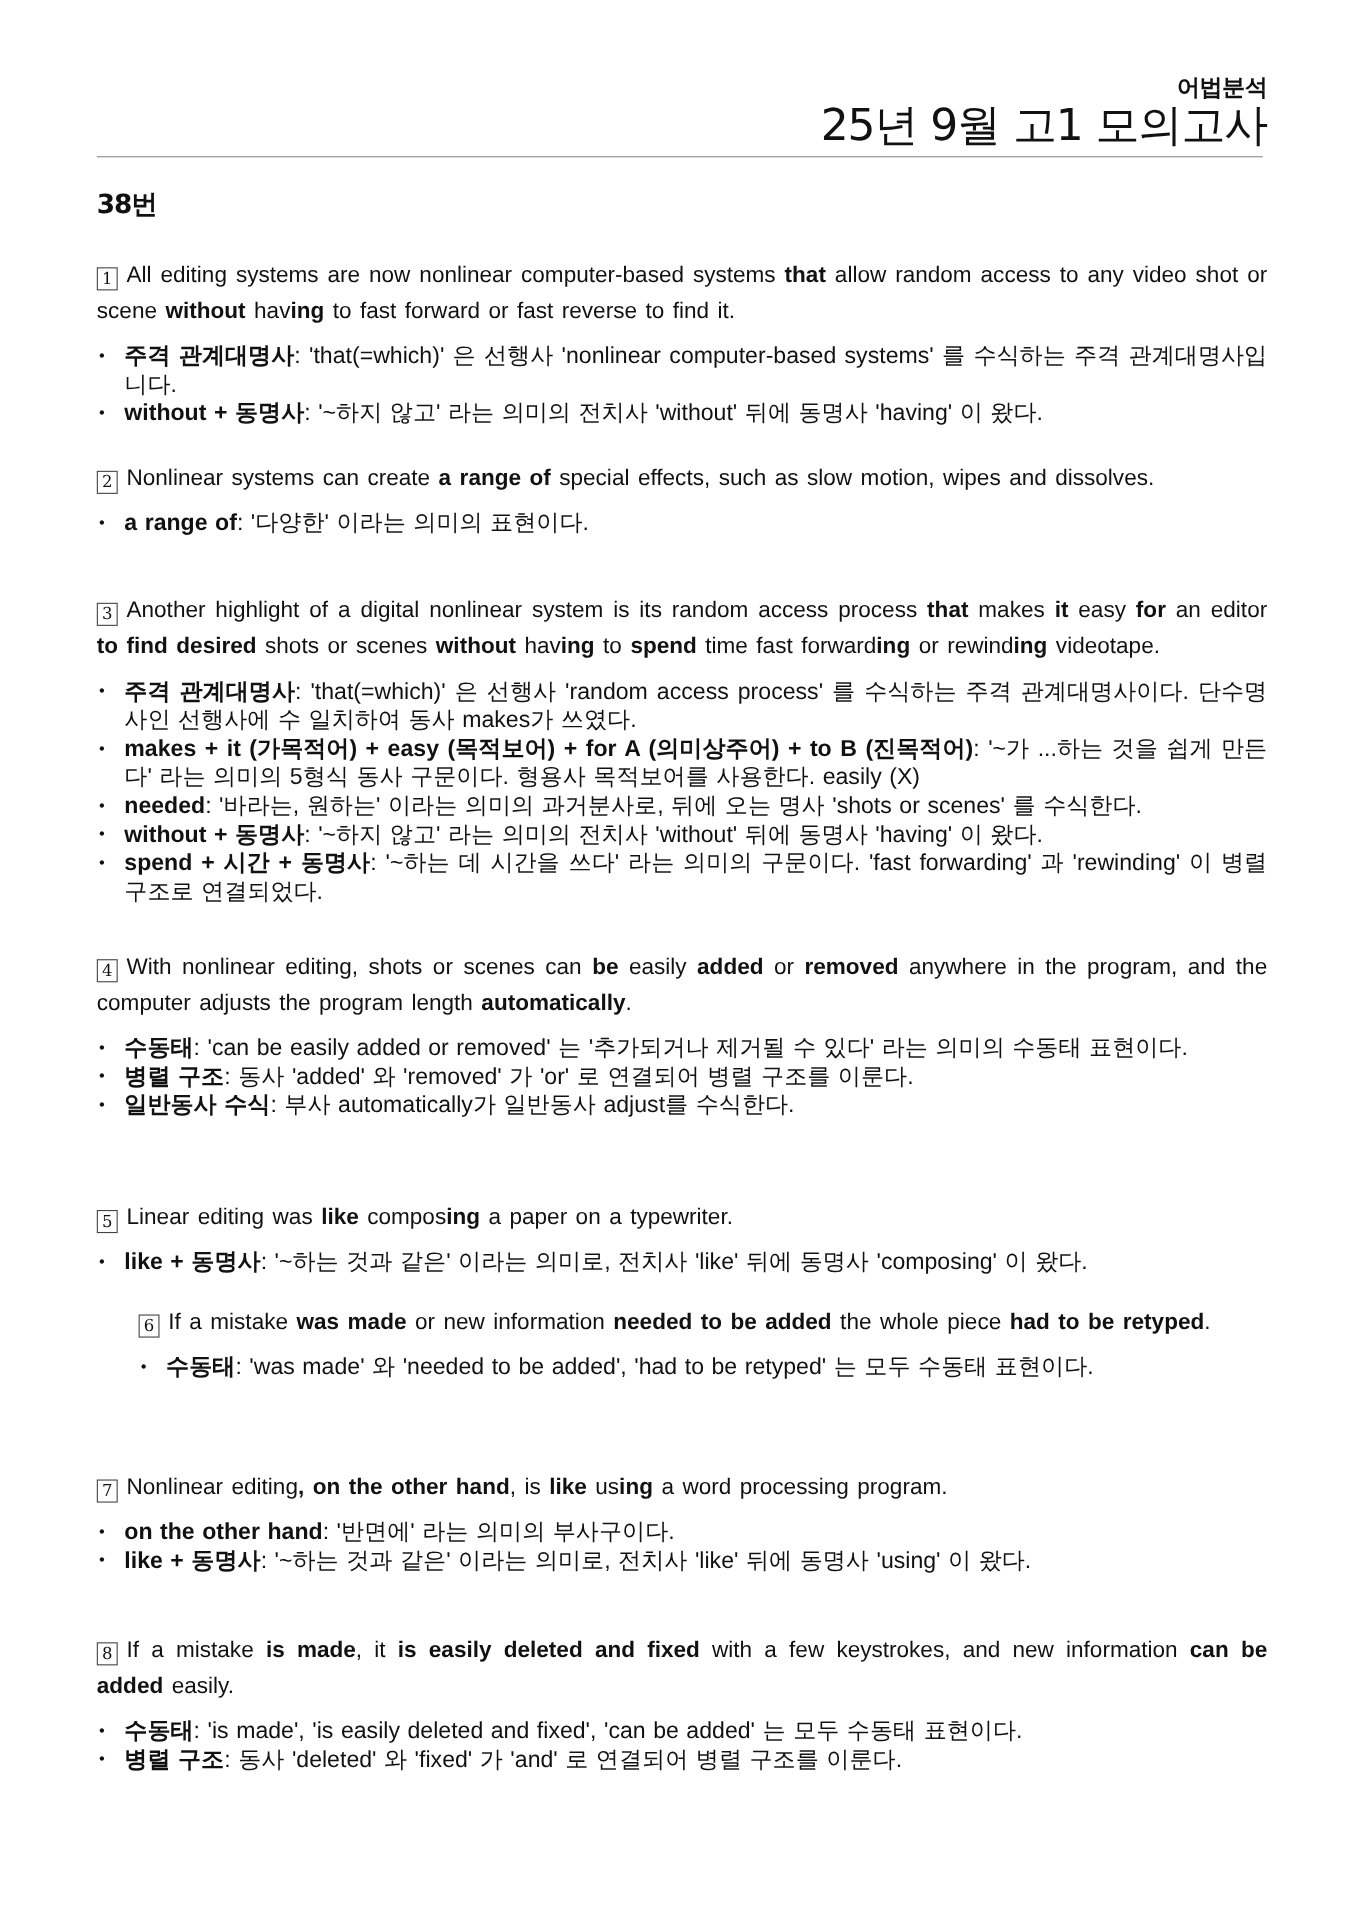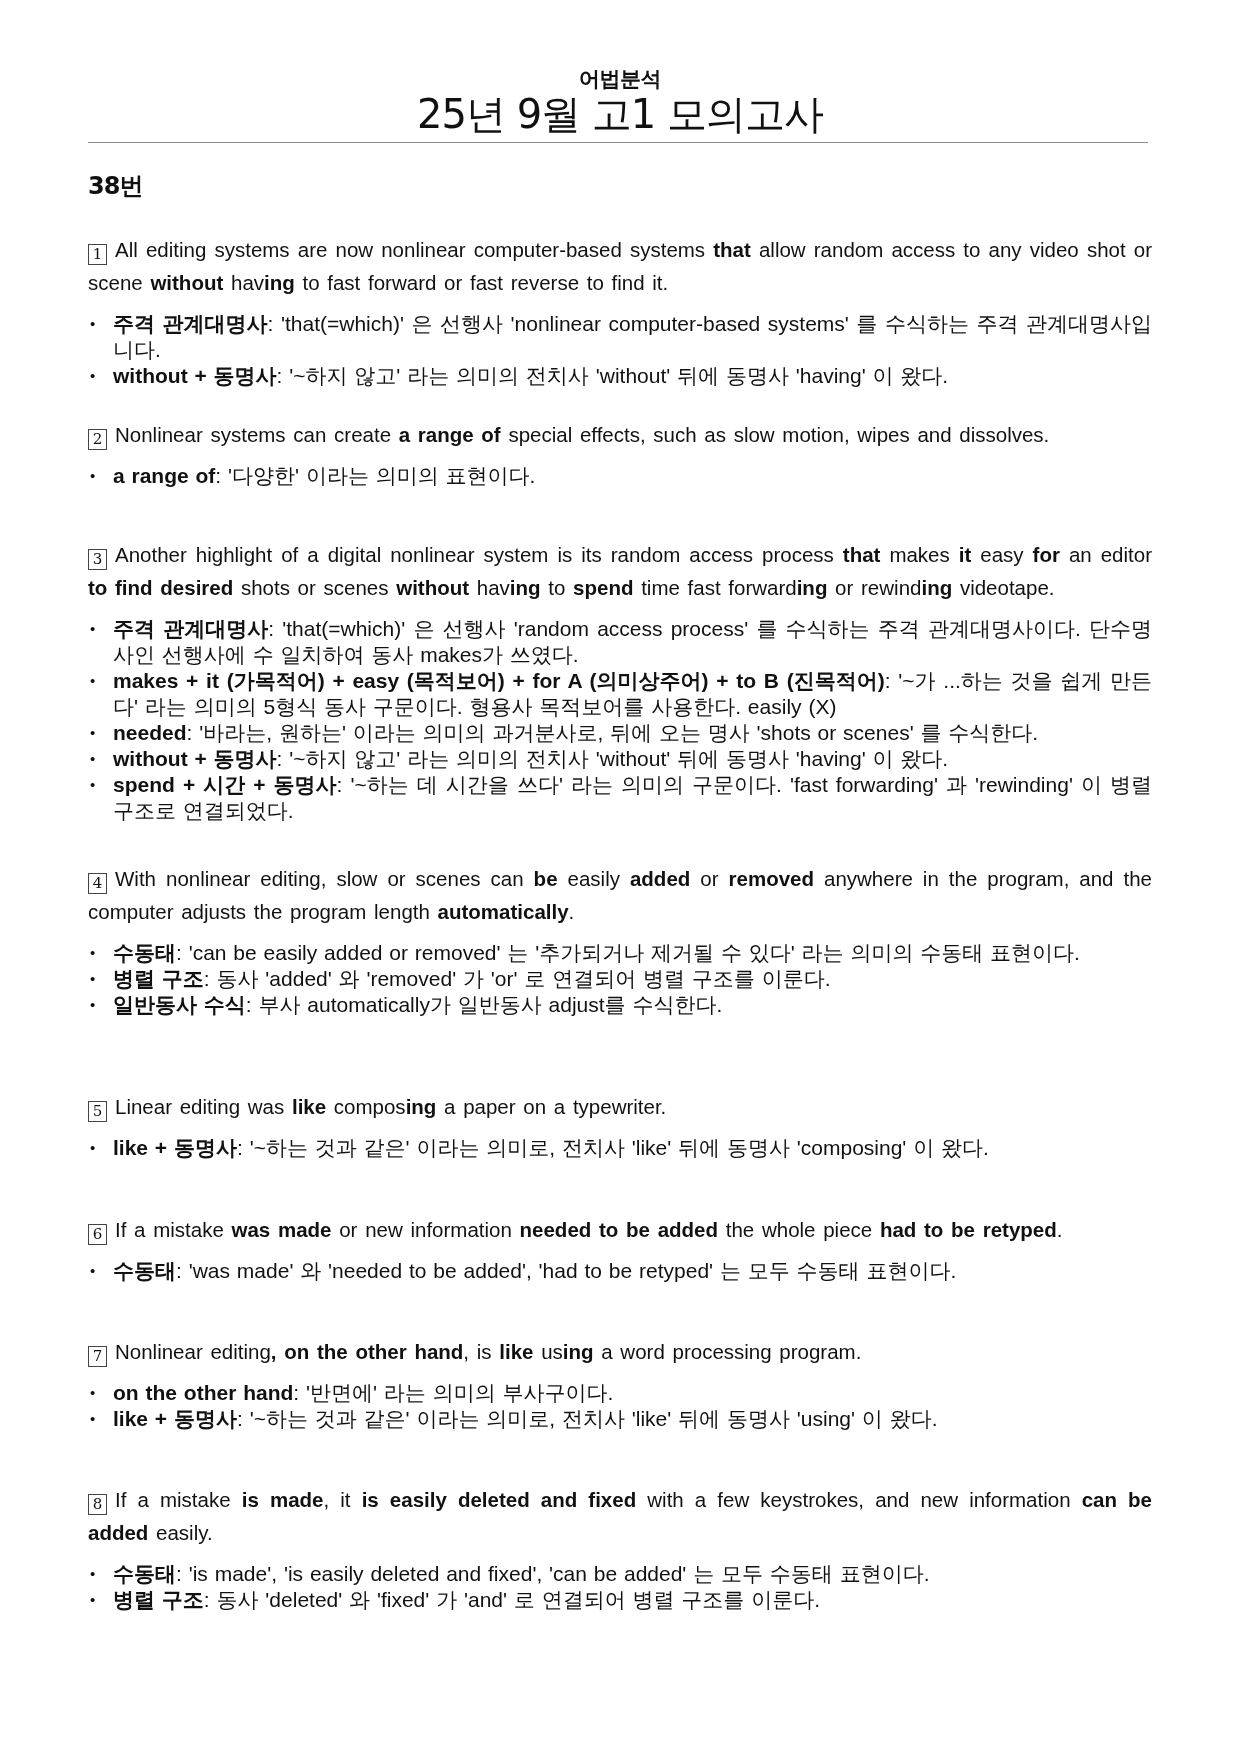--- a/index.html
+++ b/index.html
@@ -4,21 +4,21 @@
   <style>
     * { margin: 0; padding: 0; box-sizing: border-box; }
     html, body { width: 1240px; height: 1753px; background: #ffffff; }
     body {
       font-family: "DejaVu Sans", "Liberation Sans", sans-serif;
       color: #111111;
       position: relative;
       overflow: hidden;
     }
     .page { position: absolute; left: 88px; top: 0; width: 1064px; }
-    .header { position: absolute; right: 0; top: 66px; text-align: center; width: 1064px; }
+    .header { position: absolute; right: 0; top: 66px; text-align: right; width: 1064px; }
     .header .subtitle { font-size: 21px; font-weight: bold; letter-spacing: -0.5px; line-height: 26px; }
     .header .title { font-size: 40px; font-weight: normal; letter-spacing: -1px; line-height: 40px; margin-top: 2px; }
     .divider { position: absolute; left: 0; top: 142px; width: 1060px; height: 1px; background: #8a8a8a; }
     .qnum { position: absolute; left: 0; top: 170px; font-size: 24px; font-weight: bold; letter-spacing: -1px; }
 
     .section { position: absolute; left: 0; width: 1064px; }
     .sentence {
       font-family: "Liberation Sans", sans-serif;
       font-size: 20.5px;
       line-height: 33px;
@@ -84,34 +84,34 @@
         <div class="sentence"><span class="num-box">3</span><span>Another highlight of a digital nonlinear system is its random access process </span><b>that</b><span> makes </span><b>it</b><span> easy </span><b>for</b><span> an editor </span><b>to find desired</b><span> shots or scenes </span><b>without</b><span> hav</span><b>ing</b><span> to </span><b>spend</b><span> time fast forward</span><b>ing</b><span> or rewind</span><b>ing</b><span> videotape.</span></div>
         <ul class="notes">
           <li><b>주격 관계대명사</b><span>: 'that(=which)' 은 선행사 'random access process' 를 수식하는 주격 관계대명사이다. 단수명사인 선행사에 수 일치하여 동사 makes가 쓰였다.</span></li>
           <li><b>makes + it (가목적어) + easy (목적보어) + for A (의미상주어) + to B (진목적어)</b><span>: '~가 ...하는 것을 쉽게 만든다' 라는 의미의 5형식 동사 구문이다. 형용사 목적보어를 사용한다. easily (X)</span></li>
           <li><b>needed</b><span>: '바라는, 원하는' 이라는 의미의 과거분사로, 뒤에 오는 명사 'shots or scenes' 를 수식한다.</span></li>
           <li><b>without + 동명사</b><span>: '~하지 않고' 라는 의미의 전치사 'without' 뒤에 동명사 'having' 이 왔다.</span></li>
           <li><b>spend + 시간 + 동명사</b><span>: '~하는 데 시간을 쓰다' 라는 의미의 구문이다. 'fast forwarding' 과 'rewinding' 이 병렬 구조로 연결되었다.</span></li>
         </ul>
       </div>
       <div class="section" style="top: 862px;">
-        <div class="sentence"><span class="num-box">4</span><span>With nonlinear editing, slow or scenes can </span><b>be</b><span> easily </span><b>added</b><span> or </span><b>removed</b><span> anywhere in the program, and the computer adjusts the program length </span><b>automatically</b><span>.</span></div>
+        <div class="sentence"><span class="num-box">4</span><span>With nonlinear editing, shots or scenes can </span><b>be</b><span> easily </span><b>added</b><span> or </span><b>removed</b><span> anywhere in the program, and the computer adjusts the program length </span><b>automatically</b><span>.</span></div>
         <ul class="notes">
           <li><b>수동태</b><span>: 'can be easily added or removed' 는 '추가되거나 제거될 수 있다' 라는 의미의 수동태 표현이다.</span></li>
           <li><b>병렬 구조</b><span>: 동사 'added' 와 'removed' 가 'or' 로 연결되어 병렬 구조를 이룬다.</span></li>
           <li><b>일반동사 수식</b><span>: 부사 automatically가 일반동사 adjust를 수식한다.</span></li>
         </ul>
       </div>
       <div class="section" style="top: 1090px;">
         <div class="sentence"><span class="num-box">5</span><span>Linear editing was </span><b>like</b><span> compos</span><b>ing</b><span> a paper on a typewriter.</span></div>
         <ul class="notes">
           <li><b>like + 동명사</b><span>: '~하는 것과 같은' 이라는 의미로, 전치사 'like' 뒤에 동명사 'composing' 이 왔다.</span></li>
         </ul>
       </div>
-      <div class="section" style="top: 1213px;">
+      <div class="section" style="top: 1185px; margin-left: 38px;">
         <div class="sentence"><span class="num-box">6</span><span>If a mistake </span><b>was made</b><span> or new information </span><b>needed to be added</b><span> the whole piece </span><b>had to be retyped</b><span>.</span></div>
         <ul class="notes">
           <li><b>수동태</b><span>: 'was made' 와 'needed to be added', 'had to be retyped' 는 모두 수동태 표현이다.</span></li>
         </ul>
       </div>
       <div class="section" style="top: 1335px;">
         <div class="sentence"><span class="num-box">7</span><span>Nonlinear editing</span><b>, on the other hand</b><span>, is </span><b>like</b><span> us</span><b>ing</b><span> a word processing program.</span></div>
         <ul class="notes">
           <li><b>on the other hand</b><span>: '반면에' 라는 의미의 부사구이다.</span></li>
           <li><b>like + 동명사</b><span>: '~하는 것과 같은' 이라는 의미로, 전치사 'like' 뒤에 동명사 'using' 이 왔다.</span></li>

